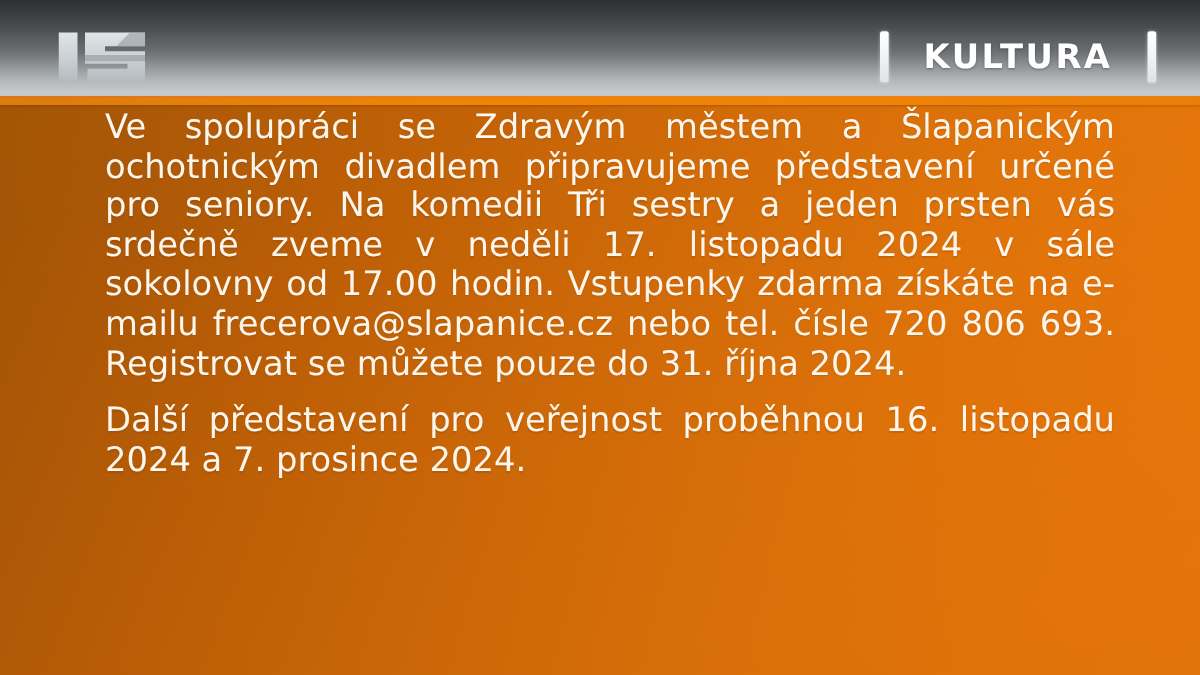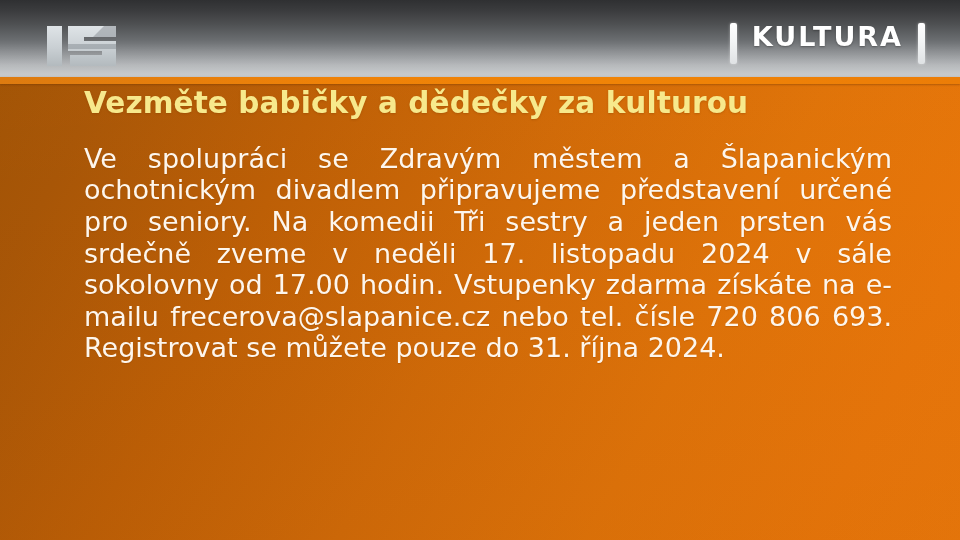--- a/index.html
+++ b/index.html
@@ -90,22 +90,22 @@
   }
   .logo svg { display:block; }
 
   
   .kultura-wrap {
     position: absolute;
     right: 35px;
     top: 23px;
     height: 44px;
     display: flex;
-    align-items: flex-start;
-    gap: 15px;
+    align-items: center;
+    gap: 28px;
   }
   .k-bar {
     width: 7px;
     height: 41px;
     border-radius: 2px;
     background: linear-gradient(to bottom,
        #ffffff 0%, #f3f5f6 45%, #dfe2e4 100%);
     box-shadow: 0 0 3px rgba(255,255,255,0.45);
   }
   .kultura-text {
@@ -179,17 +179,17 @@
     <div class="kultura-wrap">
       <span class="k-bar"></span>
       <span class="kultura-text">KULTURA</span>
       <span class="k-bar"></span>
     </div>
   </div>
 
   <div class="header-orange-strip"></div>
 
   <div class="content">
-    <h1 class="slide-title">Vezměte babičky a dědečky za kulturou</h1>
     <p class="para">Ve spolupráci se Zdravým městem a Šlapanickým ochotnickým divadlem připravujeme představení určené pro seniory. Na komedii Tři sestry a jeden prsten vás srdečně zveme v neděli 17. listopadu 2024 v sále sokolovny od 17.00 hodin. Vstupenky zdarma získáte na e-mailu frecerova@slapanice.cz nebo tel. čísle 720 806 693. Registrovat se můžete pouze do 31. října 2024.</p>
+    <p class="para last-line-left">Další představení pro veřejnost proběhnou 16. listopadu 2024 a 7. prosince 2024.</p>
   </div>
 
 </div>
 
 </body></html>

